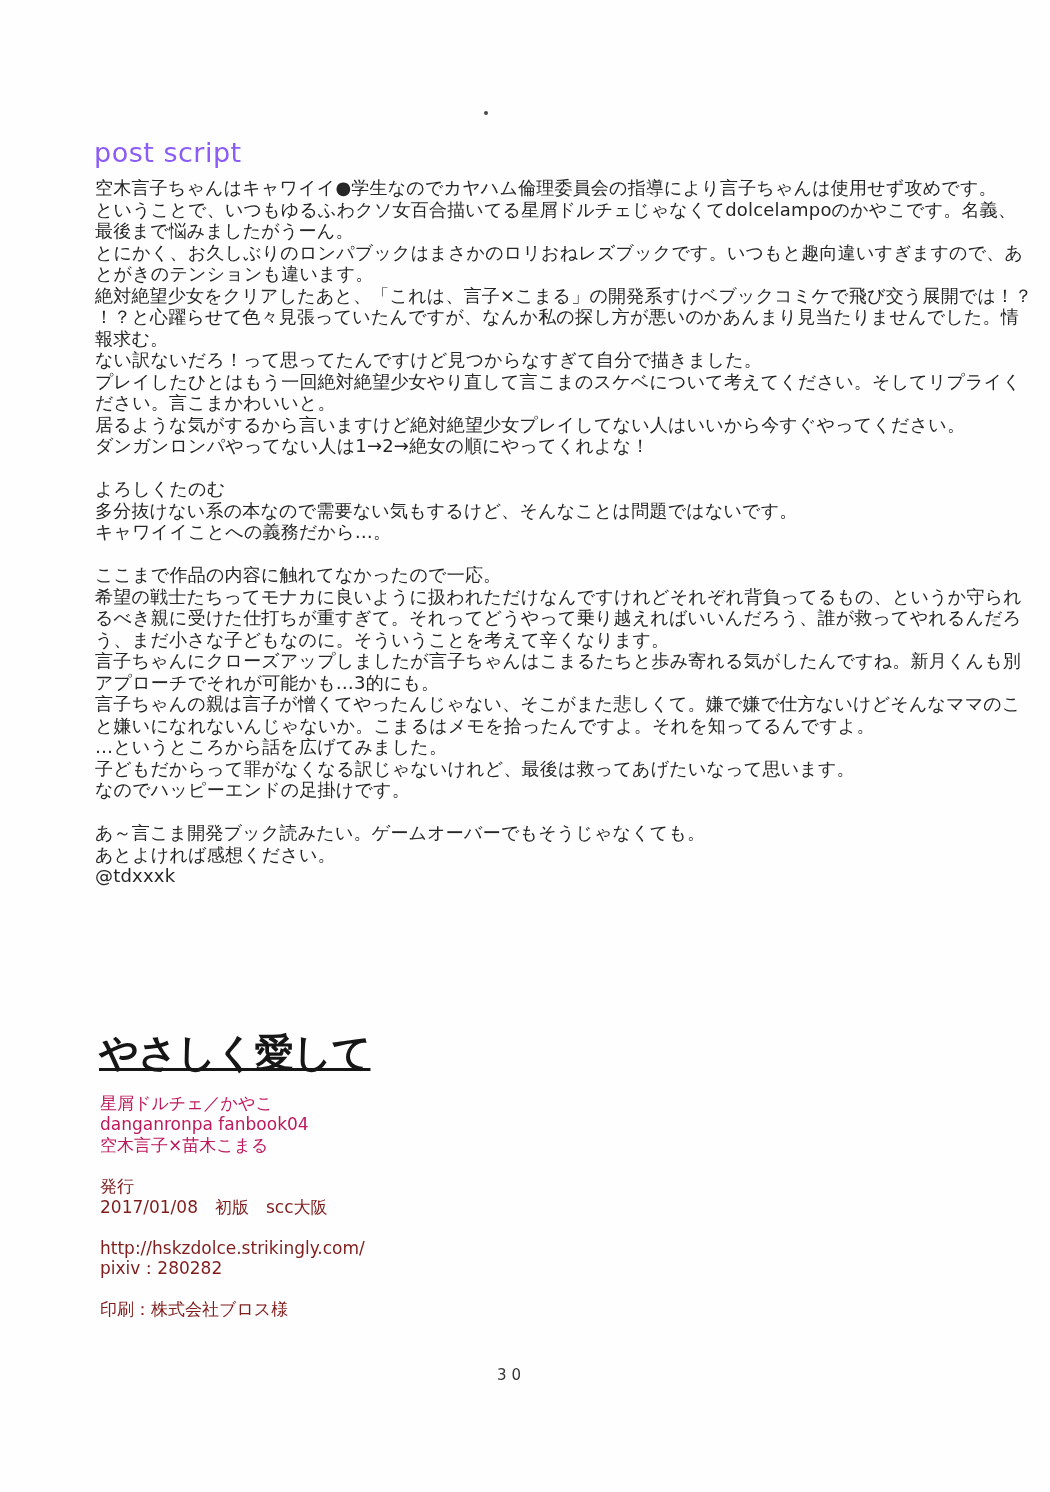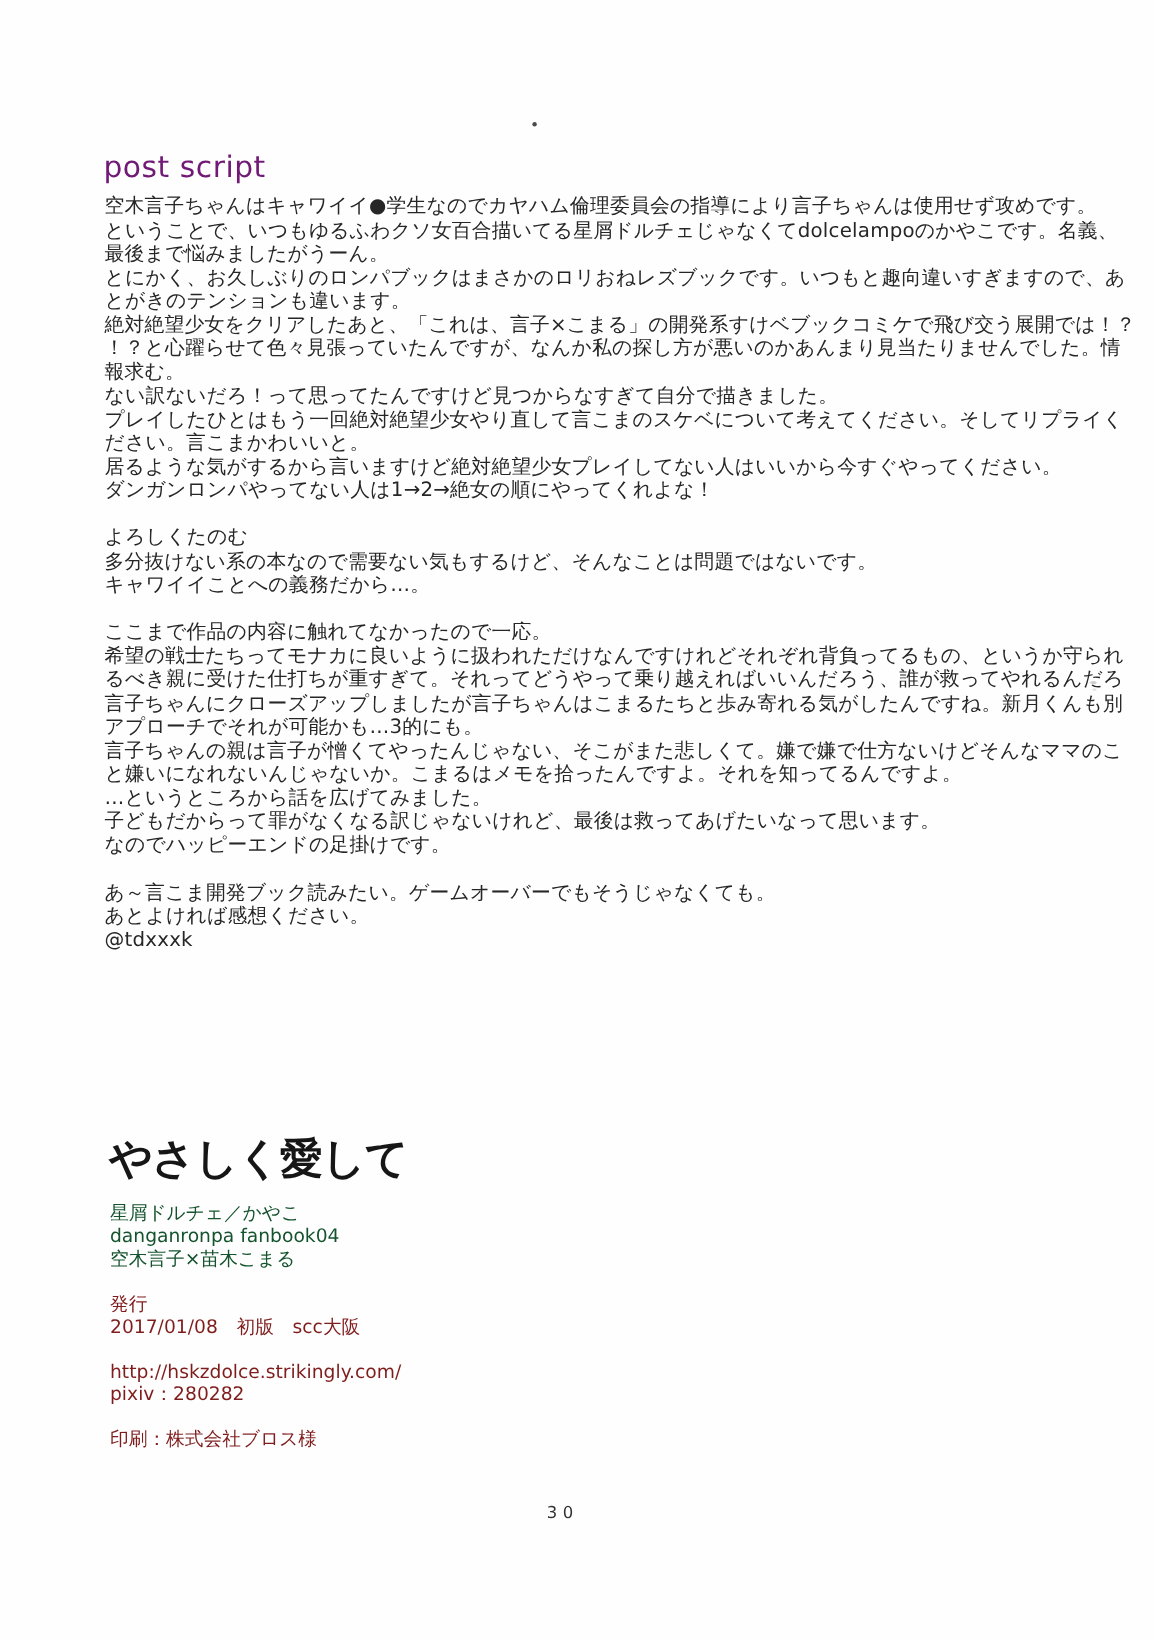--- a/index.html
+++ b/index.html
@@ -12,21 +12,21 @@
     font-family: "DejaVu Sans", sans-serif;
     color: #2a2a2a;
     overflow: hidden;
   }
   .heading {
     position: absolute;
     left: 94px;
     top: 137px;
     font-size: 27px;
     letter-spacing: 0.5px;
-    color: #701a75;
+    color: #8b5cf6;
   }
   .body-text {
     position: absolute;
     left: 95px;
     top: 177px;
     width: 880px;
     font-size: 18px;
     letter-spacing: 0.2px;
     color: #262626;
   }
@@ -36,27 +36,28 @@
     white-space: nowrap;
   }
   .title {
     position: absolute;
     left: 99px;
     top: 1026px;
     font-size: 39px;
     font-weight: 800;
     letter-spacing: -1px;
     color: #161616;
+    text-decoration: underline;
   }
   .credits {
     position: absolute;
     left: 100px;
     top: 1093px;
     font-size: 17px;
-    color: #14532d;
+    color: #be185d;
   }
   .credits .line { min-height: 21px; line-height: 21px; white-space: nowrap; }
   .colophon {
     position: absolute;
     left: 100px;
     top: 1176px;
     font-size: 17px;
     color: #7f1d1d;
   }
   .colophon .line { min-height: 20.5px; line-height: 20.5px; white-space: nowrap; }
@@ -99,20 +100,21 @@
       <div class="line">居るような気がするから言いますけど絶対絶望少女プレイしてない人はいいから今すぐやってください。</div>
       <div class="line">ダンガンロンパやってない人は1→2→絶女の順にやってくれよな！</div>
       <div class="line"></div>
       <div class="line">よろしくたのむ</div>
       <div class="line">多分抜けない系の本なので需要ない気もするけど、そんなことは問題ではないです。</div>
       <div class="line">キャワイイことへの義務だから…。</div>
       <div class="line"></div>
       <div class="line">ここまで作品の内容に触れてなかったので一応。</div>
       <div class="line">希望の戦士たちってモナカに良いように扱われただけなんですけれどそれぞれ背負ってるもの、というか守られ</div>
       <div class="line">るべき親に受けた仕打ちが重すぎて。それってどうやって乗り越えればいいんだろう、誰が救ってやれるんだろ</div>
+      <div class="line">う、まだ小さな子どもなのに。そういうことを考えて辛くなります。</div>
       <div class="line">言子ちゃんにクローズアップしましたが言子ちゃんはこまるたちと歩み寄れる気がしたんですね。新月くんも別</div>
       <div class="line">アプローチでそれが可能かも…3的にも。</div>
       <div class="line">言子ちゃんの親は言子が憎くてやったんじゃない、そこがまた悲しくて。嫌で嫌で仕方ないけどそんなママのこ</div>
       <div class="line">と嫌いになれないんじゃないか。こまるはメモを拾ったんですよ。それを知ってるんですよ。</div>
       <div class="line">…というところから話を広げてみました。</div>
       <div class="line">子どもだからって罪がなくなる訳じゃないけれど、最後は救ってあげたいなって思います。</div>
       <div class="line">なのでハッピーエンドの足掛けです。</div>
       <div class="line"></div>
       <div class="line">あ～言こま開発ブック読みたい。ゲームオーバーでもそうじゃなくても。</div>
       <div class="line">あとよければ感想ください。</div>

